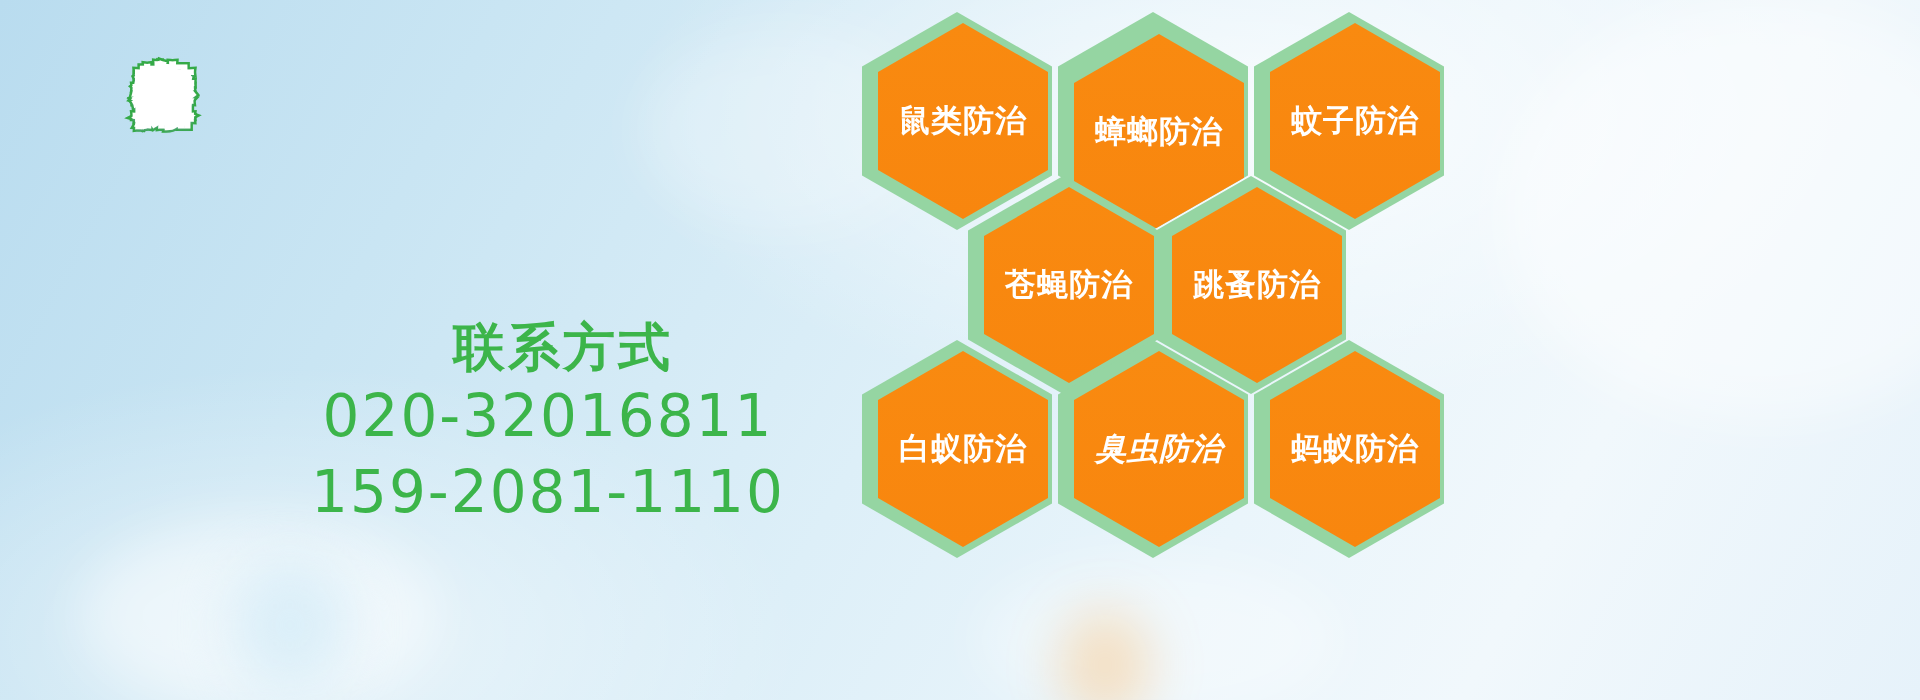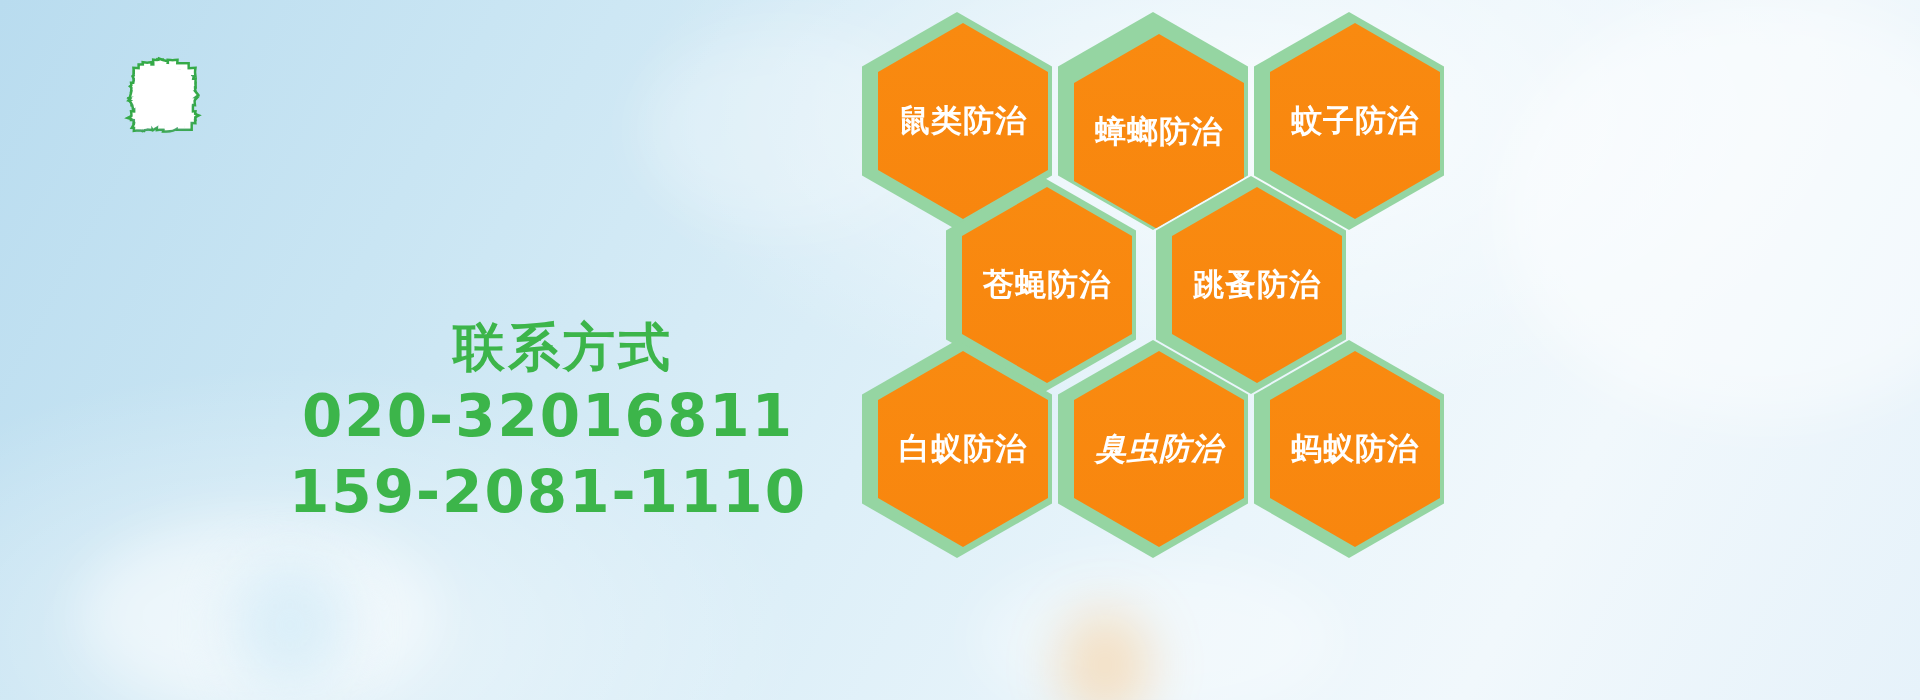--- a/index.html
+++ b/index.html
@@ -82,21 +82,21 @@
     text-align:center;
     color:#3cb54a;
   }
   #contact-title {
     font-size:52px; font-weight:700; letter-spacing:3px;
     line-height:1.15;
     text-align:center;
     padding-left:30px;
   }
   .contact-phone {
-    font-size:58px; font-weight:700;
+    font-size:58px; font-weight:400;
     letter-spacing:2px;
     line-height:1.32;
     font-family:"DejaVu Sans", sans-serif;
   }
 
   
   #hex-grid {
     position:absolute; left:862px; top:6px;
     width:580px; height:540px;
   }
@@ -119,21 +119,21 @@
     font-size:31px; font-weight:700;
     letter-spacing:1px;
     white-space:nowrap;
     text-align:center;
   }
   
   .hex.r1c1 { left:0px;   top:6px; }
   .hex.r1c2 { left:196px; top:6px;align-items:flex-end; }
   .hex.r1c3 { left:392px; top:6px; }
   
-  .hex.r2c1 { left:84px;  top:170px; }
+  .hex.r2c1 { left:106px;  top:170px; }
   .hex.r2c2 { left:294px; top:170px; }
   
   .hex.r3c1 { left:0px;   top:334px; }
   .hex.r3c2 { left:196px; top:334px;font-style:italic; }
   .hex.r3c3 { left:392px; top:334px; }
 </style>
 </head>
 <body>
 
 <div id="banner">

